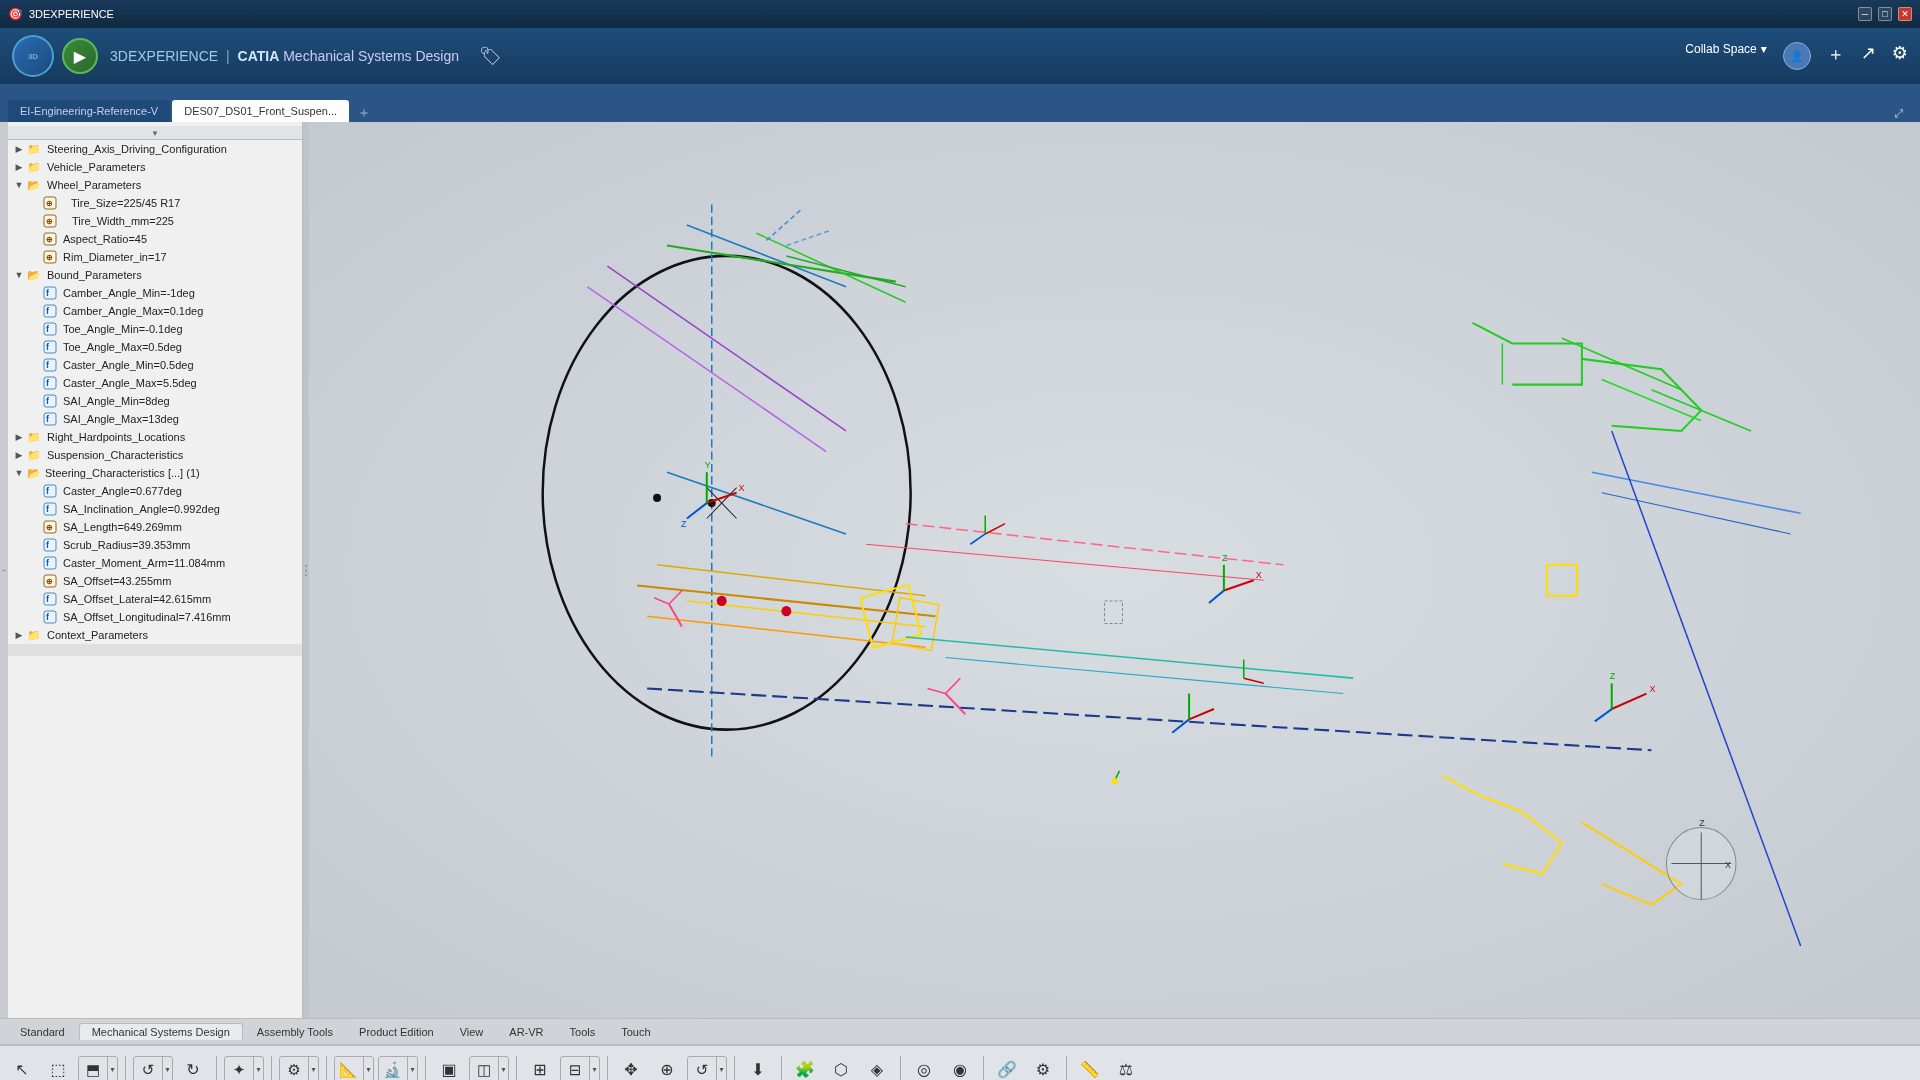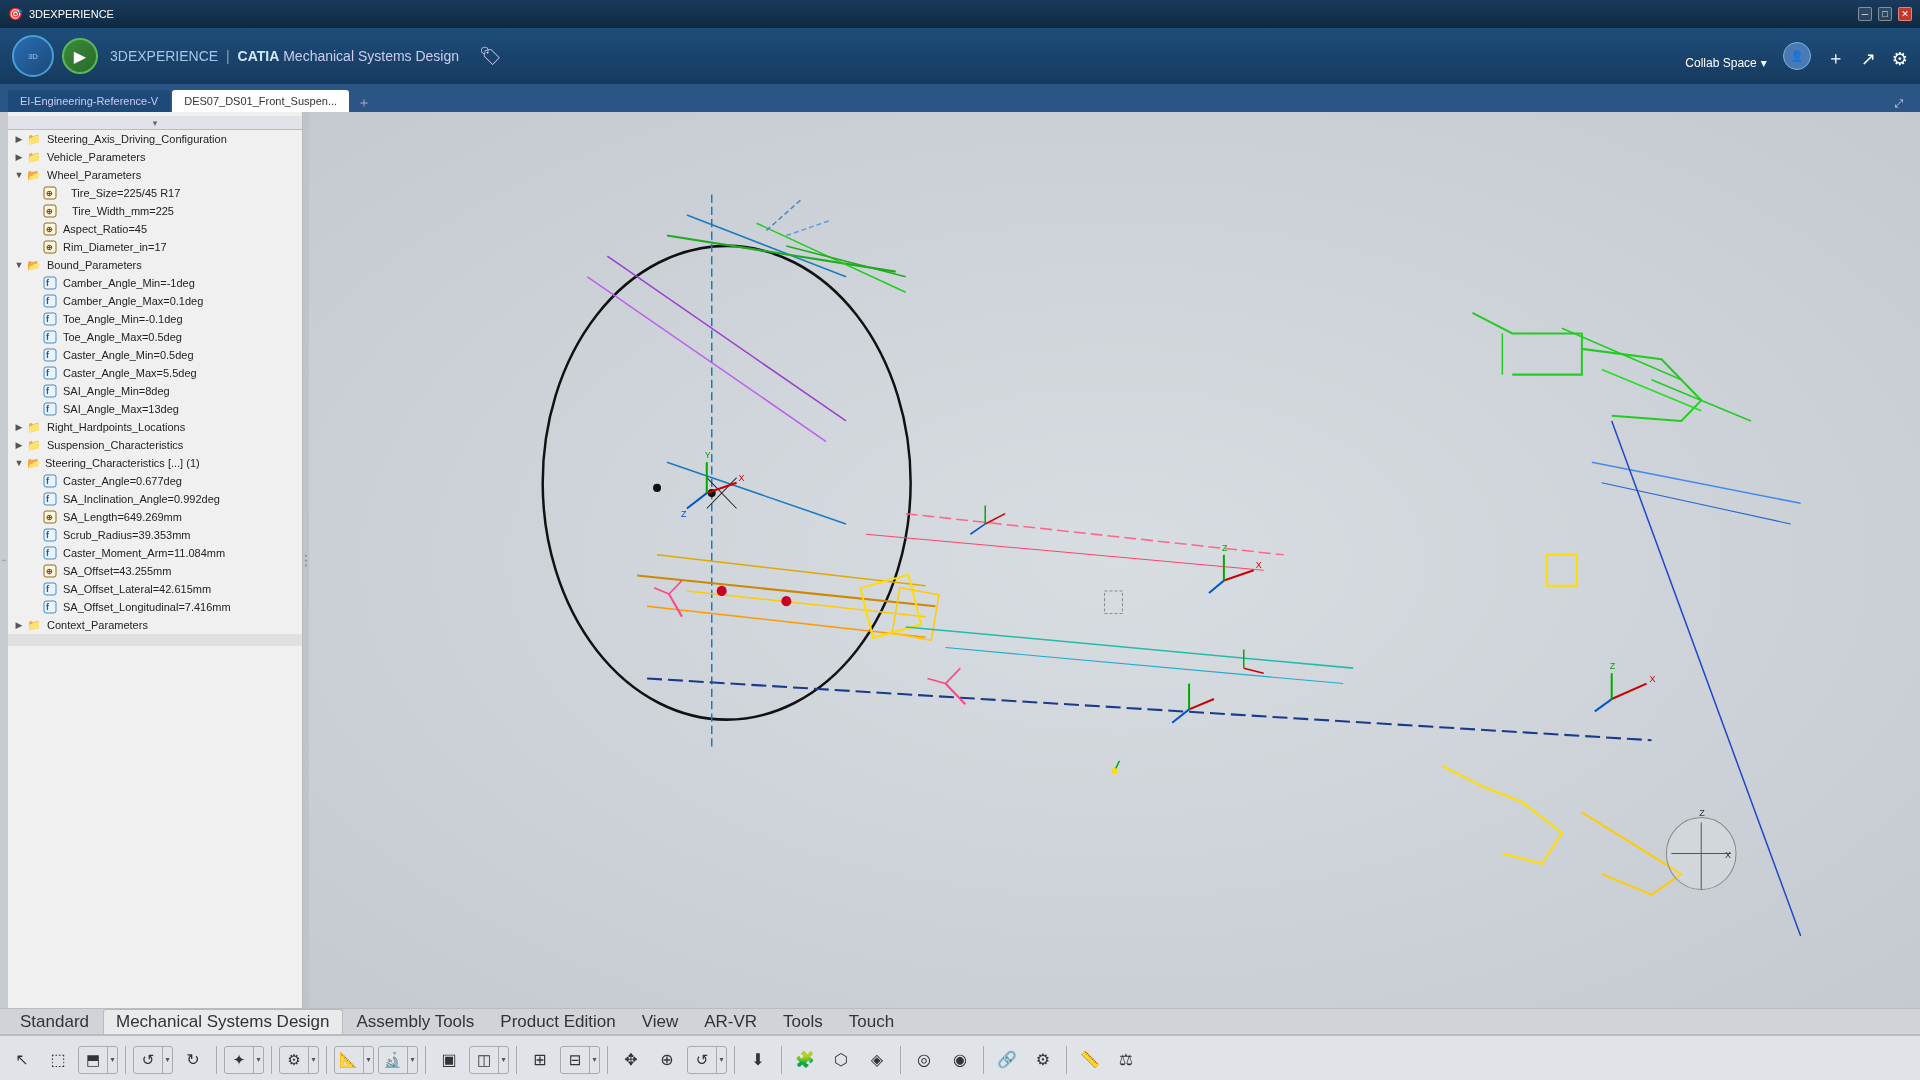--- a/index.html
+++ b/index.html
@@ -65,38 +65,38 @@
       padding: 0 8px;
     }
     #search-area input {
       flex: 1; border: none; outline: none;
       font-size: 13px; color: #333;
     }
     .search-icon-btn { cursor: pointer; color: #555; }
 
     #toolbar-right {
       margin-left: auto;
-      display: flex; align-items: flex-end; gap: 16px;
+      display: flex; align-items: flex-start; gap: 16px;
       color: white;
     }
     .toolbar-icon { font-size: 18px; cursor: pointer; }
     .collab-space {
       display: flex; align-items: center; gap: 4px;
       color: white; font-size: 12px; cursor: pointer;
     }
     .user-avatar {
       width: 28px; height: 28px; border-radius: 50%;
       background: #4a7ab5; border: 1px solid #7ab4d4;
       display: flex; align-items: center; justify-content: center;
       color: white; font-size: 11px;
     }
 
     
     #tab-bar {
-      height: 28px;
+      height: 38px;
       background: #2a5585;
       display: flex;
       align-items: flex-end;
       padding: 0 8px;
     }
     .tab {
       height: 22px;
       padding: 0 12px;
       display: flex; align-items: center;
       font-size: 11px; cursor: pointer;
@@ -163,21 +163,21 @@
     #bottom-tabs {
       height: 26px;
       background: #d0d4d8;
       display: flex; align-items: center;
       padding: 0 8px;
       gap: 2px;
       border-bottom: 1px solid #bbb;
     }
     .bottom-tab {
       padding: 2px 12px;
-      font-size: 17px;
+      font-size: 11px;
       cursor: pointer;
       border-radius: 3px 3px 0 0;
       color: #333;
     }
     .bottom-tab.active {
       background: #e8eaec;
       border: 1px solid #bbb;
       border-bottom: none;
     }
 

